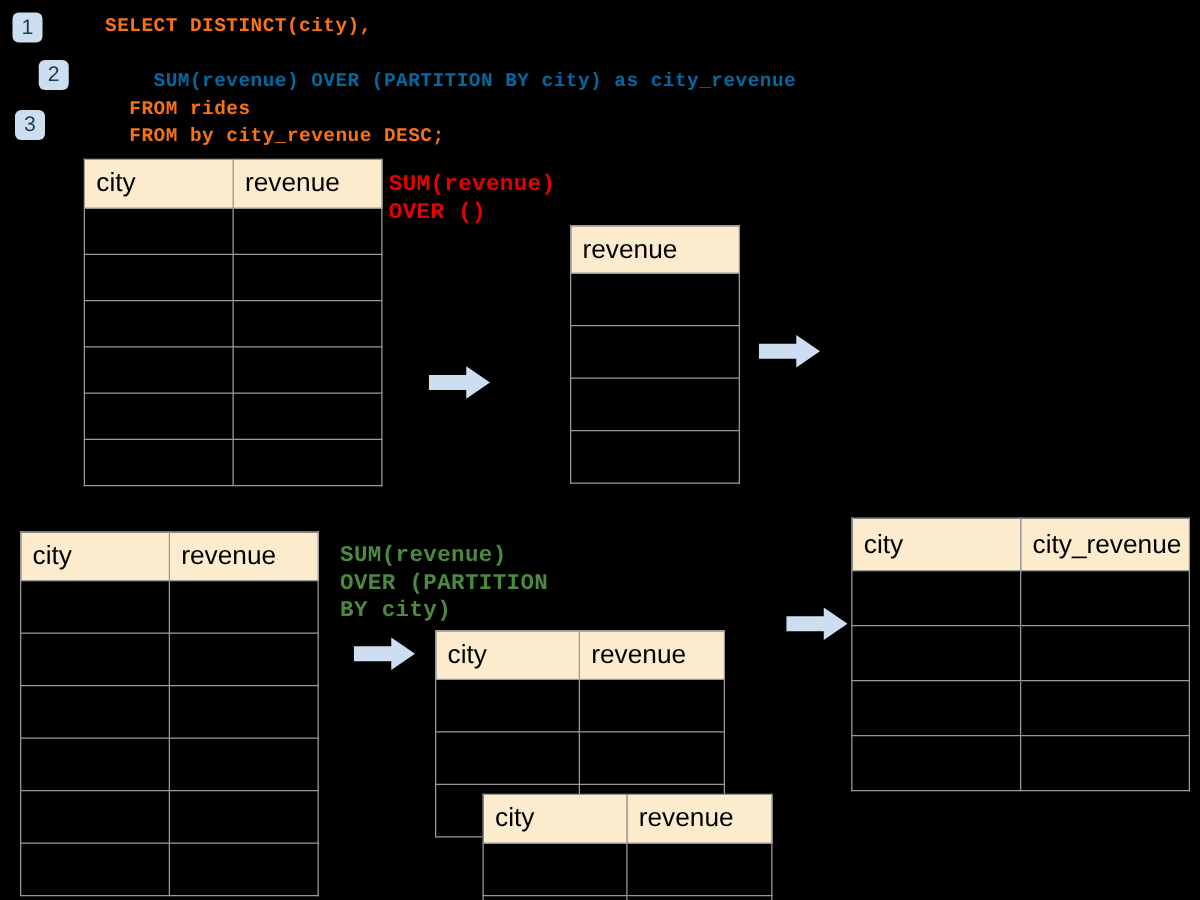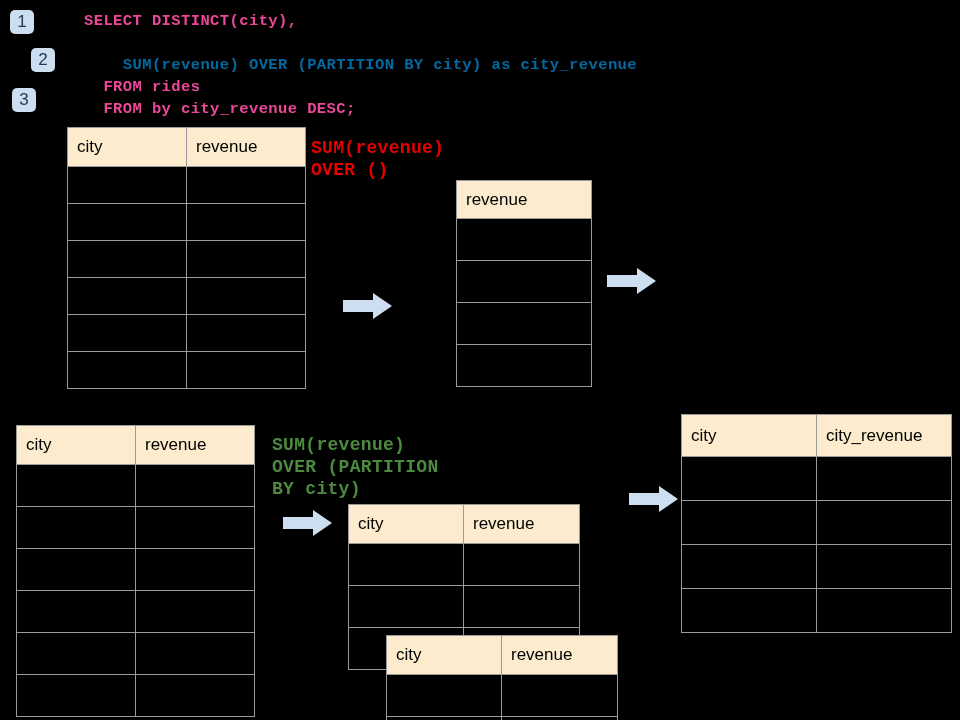--- a/index.html
+++ b/index.html
@@ -32,21 +32,21 @@
 
   
   .sql {
     position: absolute;
     font-family: "Liberation Mono", monospace;
     font-size: 15.5px;
     font-weight: bold;
     letter-spacing: 0.4px;
     white-space: pre;
   }
-  .sql-purple { color: #ec4899; }
+  .sql-purple { color: #f97316; }
   .sql-red    { color: #e60000; }
   .sql-green  { color: #0369a1; }
 
   
   .note {
     position: absolute;
     font-family: "Liberation Mono", monospace;
     font-size: 18px;
     font-weight: bold;
     letter-spacing: 0.3px;
@@ -66,21 +66,21 @@
   }
   .tbl td {
     border: 1px solid #9a9a9a;
     padding: 0;
     background: #000000;
   }
   .tbl td.hd {
     background: #fceccd;
     color: #000000;
     font-family: "Liberation Sans", sans-serif;
-    font-size: 17px;
+    font-size: 21px;
     padding: 0 9px;
     border-color: #9a9a9a;
     vertical-align: middle;
   }
 
   
   .arrow {
     position: absolute;
   }
 </style>

